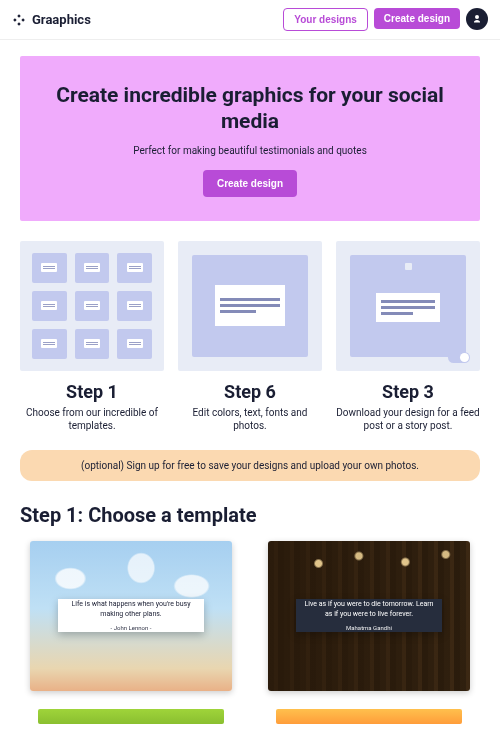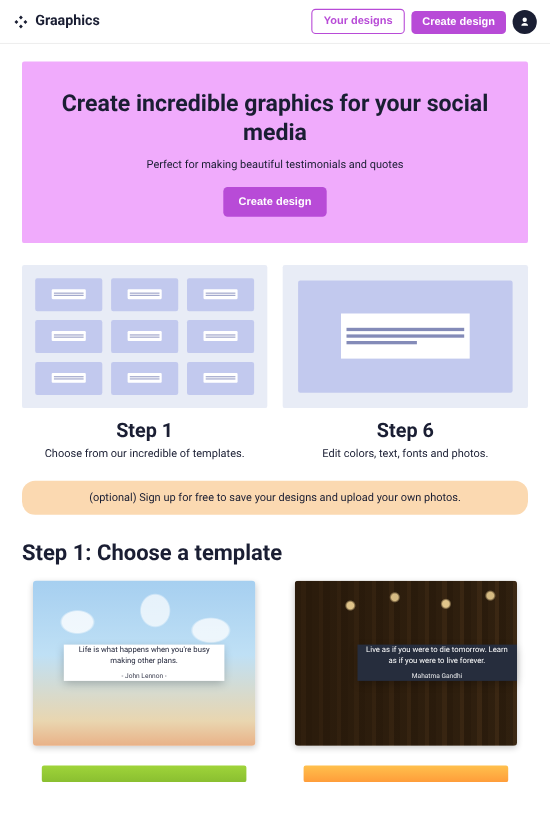--- a/index.html
+++ b/index.html
@@ -20,21 +20,21 @@
   .logo {
     display: flex;
     align-items: center;
     gap: 6px;
   }
   .logo-mark {
     width: 14px; height: 14px;
     display: flex; align-items:center; justify-content:center;
   }
   .logo-text { font-weight: 700; font-size: 13px; }
-  .header-actions { display:flex; align-items:flex-end; gap:6px; }
+  .header-actions { display:flex; align-items:flex-start; gap:6px; }
   .btn-outline {
     border: 1px solid #b84bd7;
     color: #b84bd7;
     background: #fff;
     border-radius: 4px;
     padding: 5px 10px;
     font-size: 10px;
     font-weight: 600;
     cursor: pointer;
   }
@@ -164,21 +164,20 @@
     position:absolute; inset:0;
     background:
       radial-gradient(ellipse at 20% 25%, rgba(255,255,255,0.8) 0 6%, transparent 7%),
       radial-gradient(ellipse at 55% 18%, rgba(255,255,255,0.7) 0 8%, transparent 9%),
       radial-gradient(ellipse at 80% 30%, rgba(255,255,255,0.75) 0 7%, transparent 8%);
   }
   .bg-library {
     background:
       linear-gradient(90deg, rgba(40,25,10,0.85), rgba(40,25,10,0.6)),
       repeating-linear-gradient(90deg,#3b2a16 0 6px,#5a3f22 6px 10px,#2e2010 10px 16px);
-    justify-content: flex-end;
   }
   .bg-library::before{
     content:"";
     position:absolute; inset:0;
     background:
       radial-gradient(circle at 25% 15%, rgba(255,225,160,0.85) 0 3px, transparent 5px),
       radial-gradient(circle at 45% 10%, rgba(255,225,160,0.8) 0 3px, transparent 5px),
       radial-gradient(circle at 68% 14%, rgba(255,225,160,0.85) 0 3px, transparent 5px),
       radial-gradient(circle at 88% 9%,  rgba(255,225,160,0.8) 0 3px, transparent 5px);
   }
@@ -305,20 +304,37 @@
                 <div class="line"></div>
                 <div class="line short"></div>
           </div>
         </div>
           </div>
       </div>
       <h2>Step 6</h2>
       <p>Edit colors, text, fonts and photos.</p>
     </div>
 
+    <div class="step">
+      <div class="step-illus">
+        <div class="device-wrap">
+          <div class="device">
+            <div class="top-dot"></div>
+            <div class="inner-card">
+              <div class="line"></div>
+                <div class="line"></div>
+                <div class="line short"></div>
+            </div>
+          </div>
+          <div class="toggle"></div>
+        </div>
+      </div>
+      <h2>Step 3</h2>
+      <p>Download your design for a feed post or a story post.</p>
+    </div>
   </div>
 
   <div class="signup-bar">(optional) Sign up for free to save your designs and upload your own photos.</div>
 
   <h2 class="section-h">Step 1: Choose a template</h2>
 
   <div class="templates">
     <div class="tmpl">
       <div class="tmpl-card bg-sky">
         <div class="quote-box">

